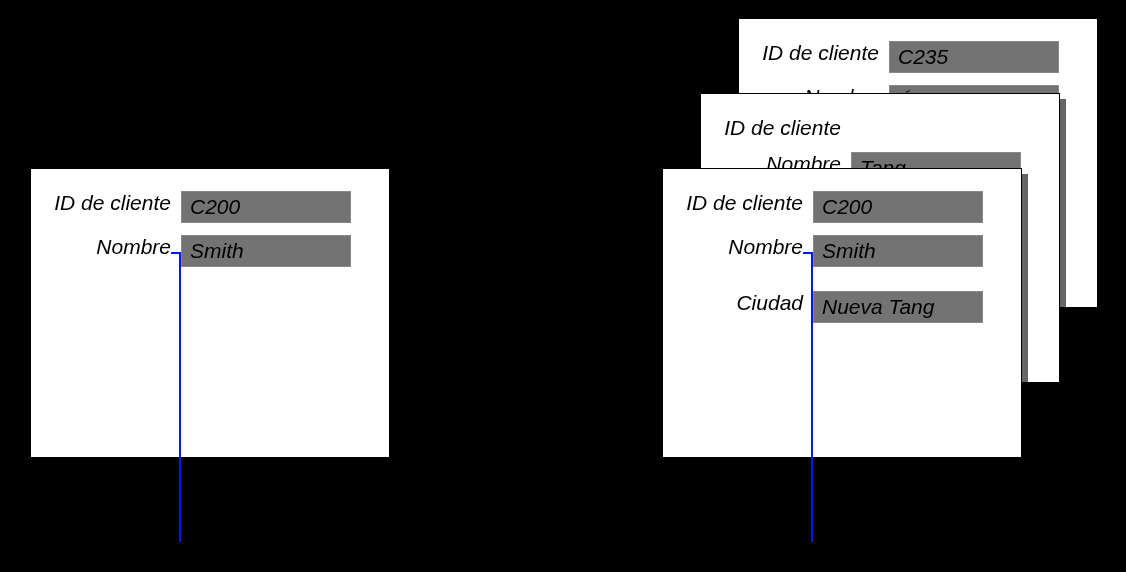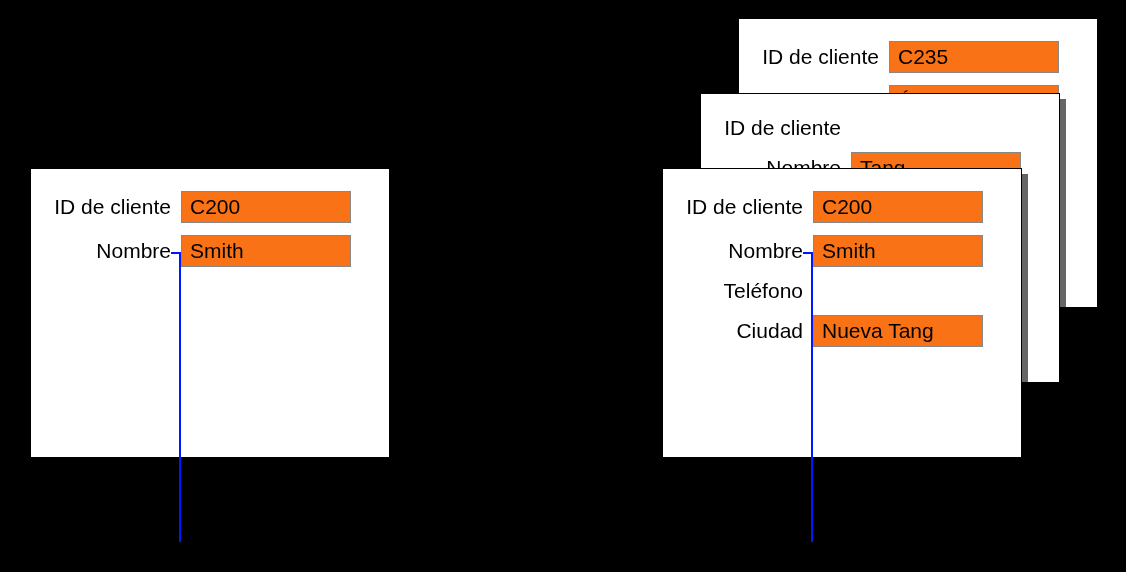--- a/index.html
+++ b/index.html
@@ -15,32 +15,32 @@
     position: relative;
   }
   .card {
     position: absolute;
     background: #fff;
     border: 1px solid #000;
     box-shadow: 6px 6px 0 rgba(0,0,0,0.6);
   }
   .row {
     display: flex;
-    align-items: center;
     margin-bottom: 12px;
+    font-style: italic;
   }
   .label {
     width: 130px;
     text-align: right;
     padding-right: 10px;
     white-space: nowrap;
   }
   .field {
     border: 1px solid #888;
-    background: #f97316;
+    background: #737373;
     height: 32px;
     line-height: 30px;
     padding: 0 8px;
     width: 170px;
     overflow: hidden;
     white-space: nowrap;
   }
   .connector {
     position: absolute;
     width: 2px;
@@ -96,21 +96,20 @@
 <div class="card" style="left:662px; top:168px; width:360px; height:290px; padding:22px 20px 20px 20px; z-index:3;">
   <div class="row">
     <div class="label">ID de cliente</div>
     <div class="field">C200</div>
   </div>
   <div class="row">
     <div class="label">Nombre</div>
     <div class="field">Smith</div>
   </div>
   <div class="row">
-    <div class="label">Teléfono</div>
   </div>
   <div class="row">
     <div class="label">Ciudad</div>
     <div class="field">Nueva Tang</div>
   </div>
 </div>
 
 <div class="connector-tab" style="left:803px; top:252px;"></div>
 <div class="connector" style="left:811px; top:252px; height:290px;"></div>
 

